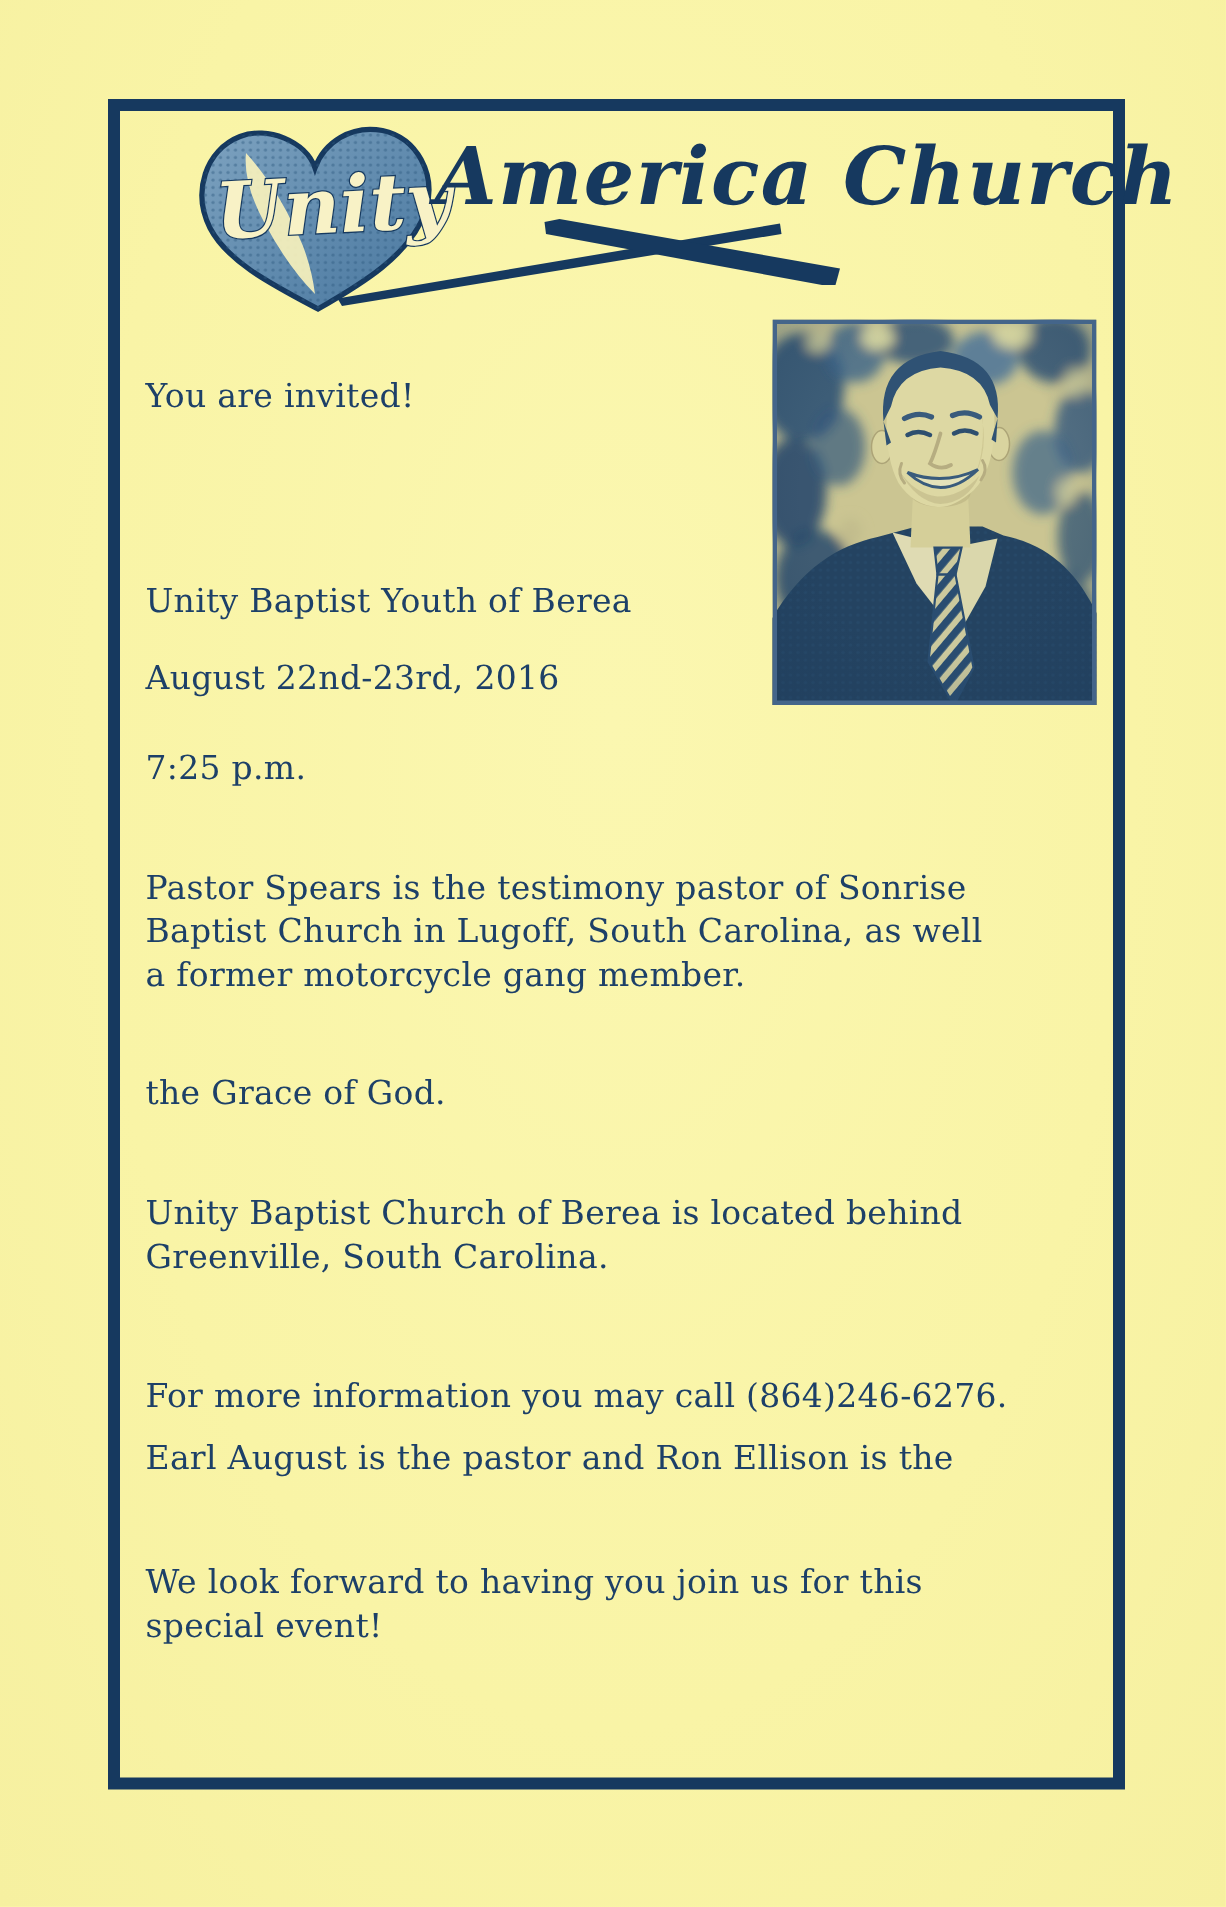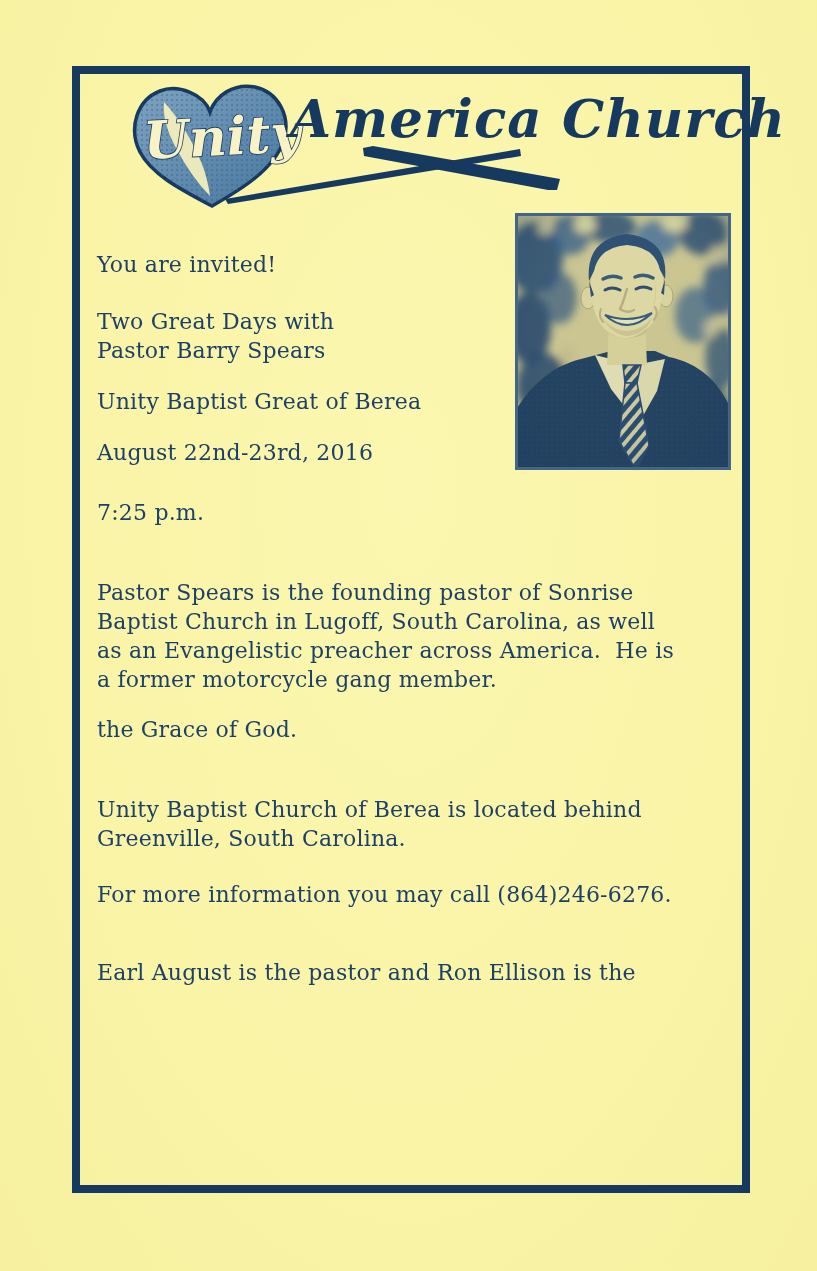--- a/index.html
+++ b/index.html
@@ -146,47 +146,46 @@
 
       <rect width="216" height="257" fill="#2f5b83" opacity="0.08"></rect>
       <rect width="216" height="257" fill="url(#vg)"></rect>
       <rect x="1.5" y="1.5" width="213" height="254" fill="none" stroke="#44658a" stroke-width="3"></rect>
     </svg>
   </div>
 
   <div class="tb" style="top:250px">
     <div class="ln">You are invited!</div>
   </div>
-  <div class="tb" style="top:307px">
-    <div class="ln">Two Great Days with</div>
-    <div class="ln">Pastor Barry Spears</div>
-  </div>
   <div class="tb" style="top:387px">
-    <div class="ln">Unity Baptist Great of Berea</div>
+    <div class="ln">Unity Baptist Youth of Berea</div>
   </div>
   <div class="tb" style="top:438px">
     <div class="ln">August 22nd-23rd, 2016</div>
   </div>
   <div class="tb" style="top:498px">
     <div class="ln">7:25 p.m.</div>
   </div>
 
   <div class="tb" style="top:578px">
-    <div class="ln">Pastor Spears is the founding pastor of Sonrise</div>
+    <div class="ln">Pastor Spears is the testimony pastor of Sonrise</div>
     <div class="ln">Baptist Church in Lugoff, South Carolina, as well</div>
-    <div class="ln">as an Evangelistic preacher across America.  He is</div>
     <div class="ln">a former motorcycle gang member.</div>
   </div>
   <div class="tb" style="top:715px">
     <div class="ln">the Grace of God.</div>
   </div>
   <div class="tb" style="top:795px">
     <div class="ln">Unity Baptist Church of Berea is located behind</div>
     <div class="ln">Greenville, South Carolina.</div>
   </div>
-  <div class="tb" style="top:880px">
+  <div class="tb" style="top:917px">
     <div class="ln">For more information you may call (864)246-6276.</div>
   </div>
   <div class="tb" style="top:958px">
     <div class="ln">Earl August is the pastor and Ron Ellison is the</div>
   </div>
+  <div class="tb" style="top:1041px">
+    <div class="ln">We look forward to having you join us for this</div>
+    <div class="ln">special event!</div>
+  </div>
 
 </div>
 
 </body></html>

